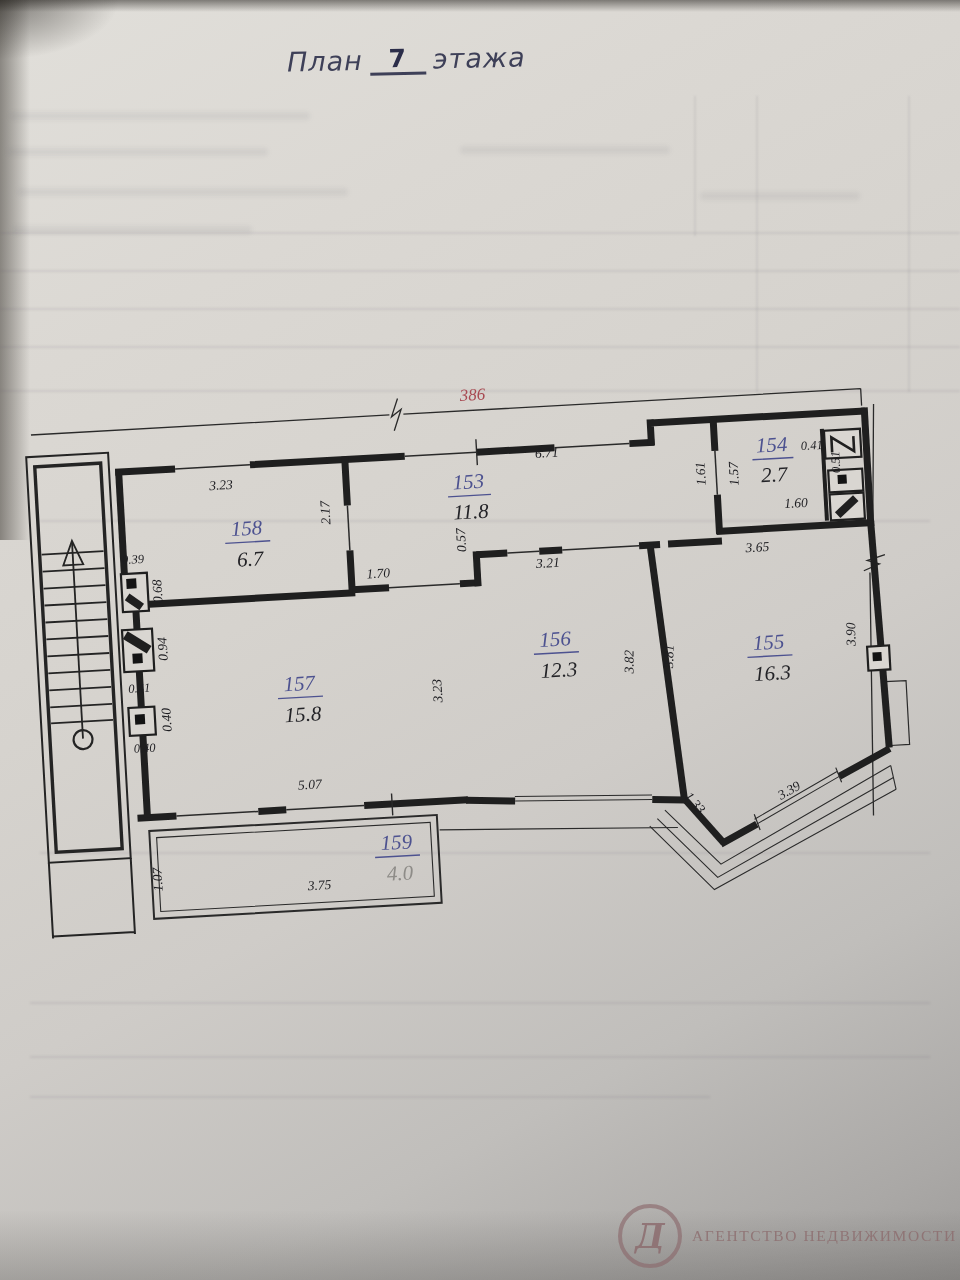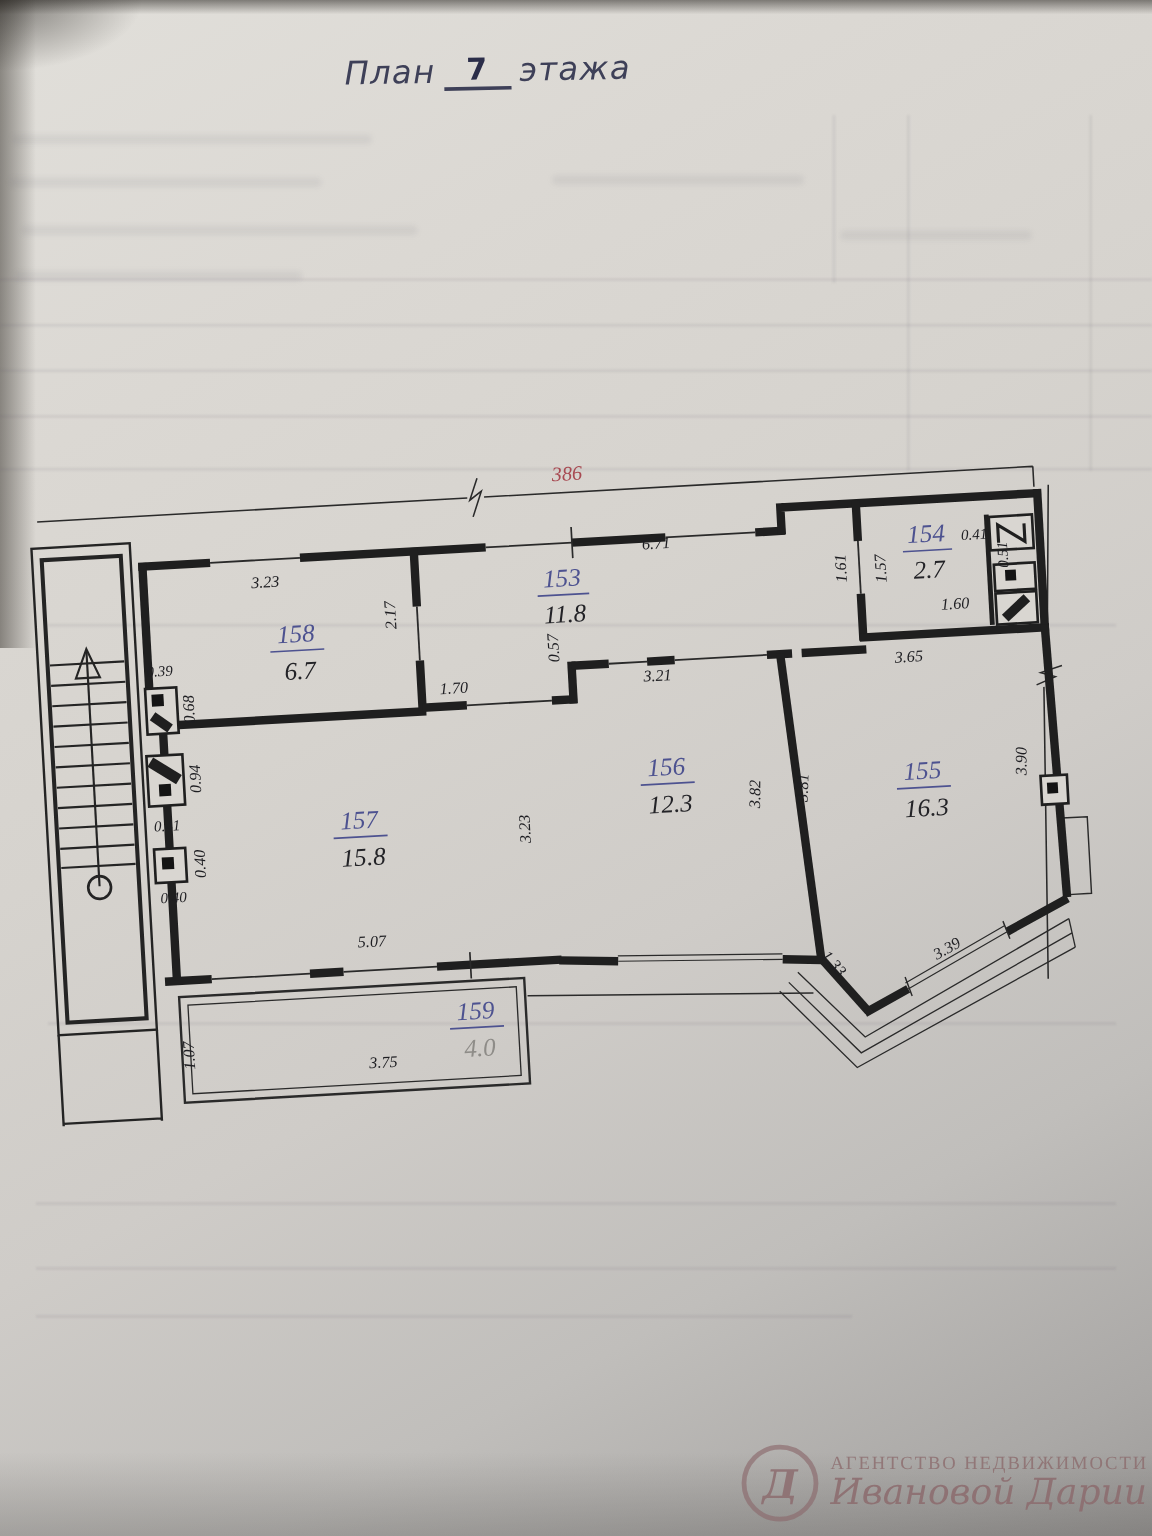--- a/index.html
+++ b/index.html
@@ -241,17 +241,16 @@
     </g>
   </svg>
   </div>
 
   <div class="watermark">
     <div class="wm-logo">
       <span>Д</span>
     </div>
     <div class="wm-lines">
       <div class="wm1">АГЕНТСТВО НЕДВИЖИМОСТИ</div>
-      <div class="wm2">Ивановой Дарии</div>
     </div>
   </div>
 
 </div>
 
 </body></html>

